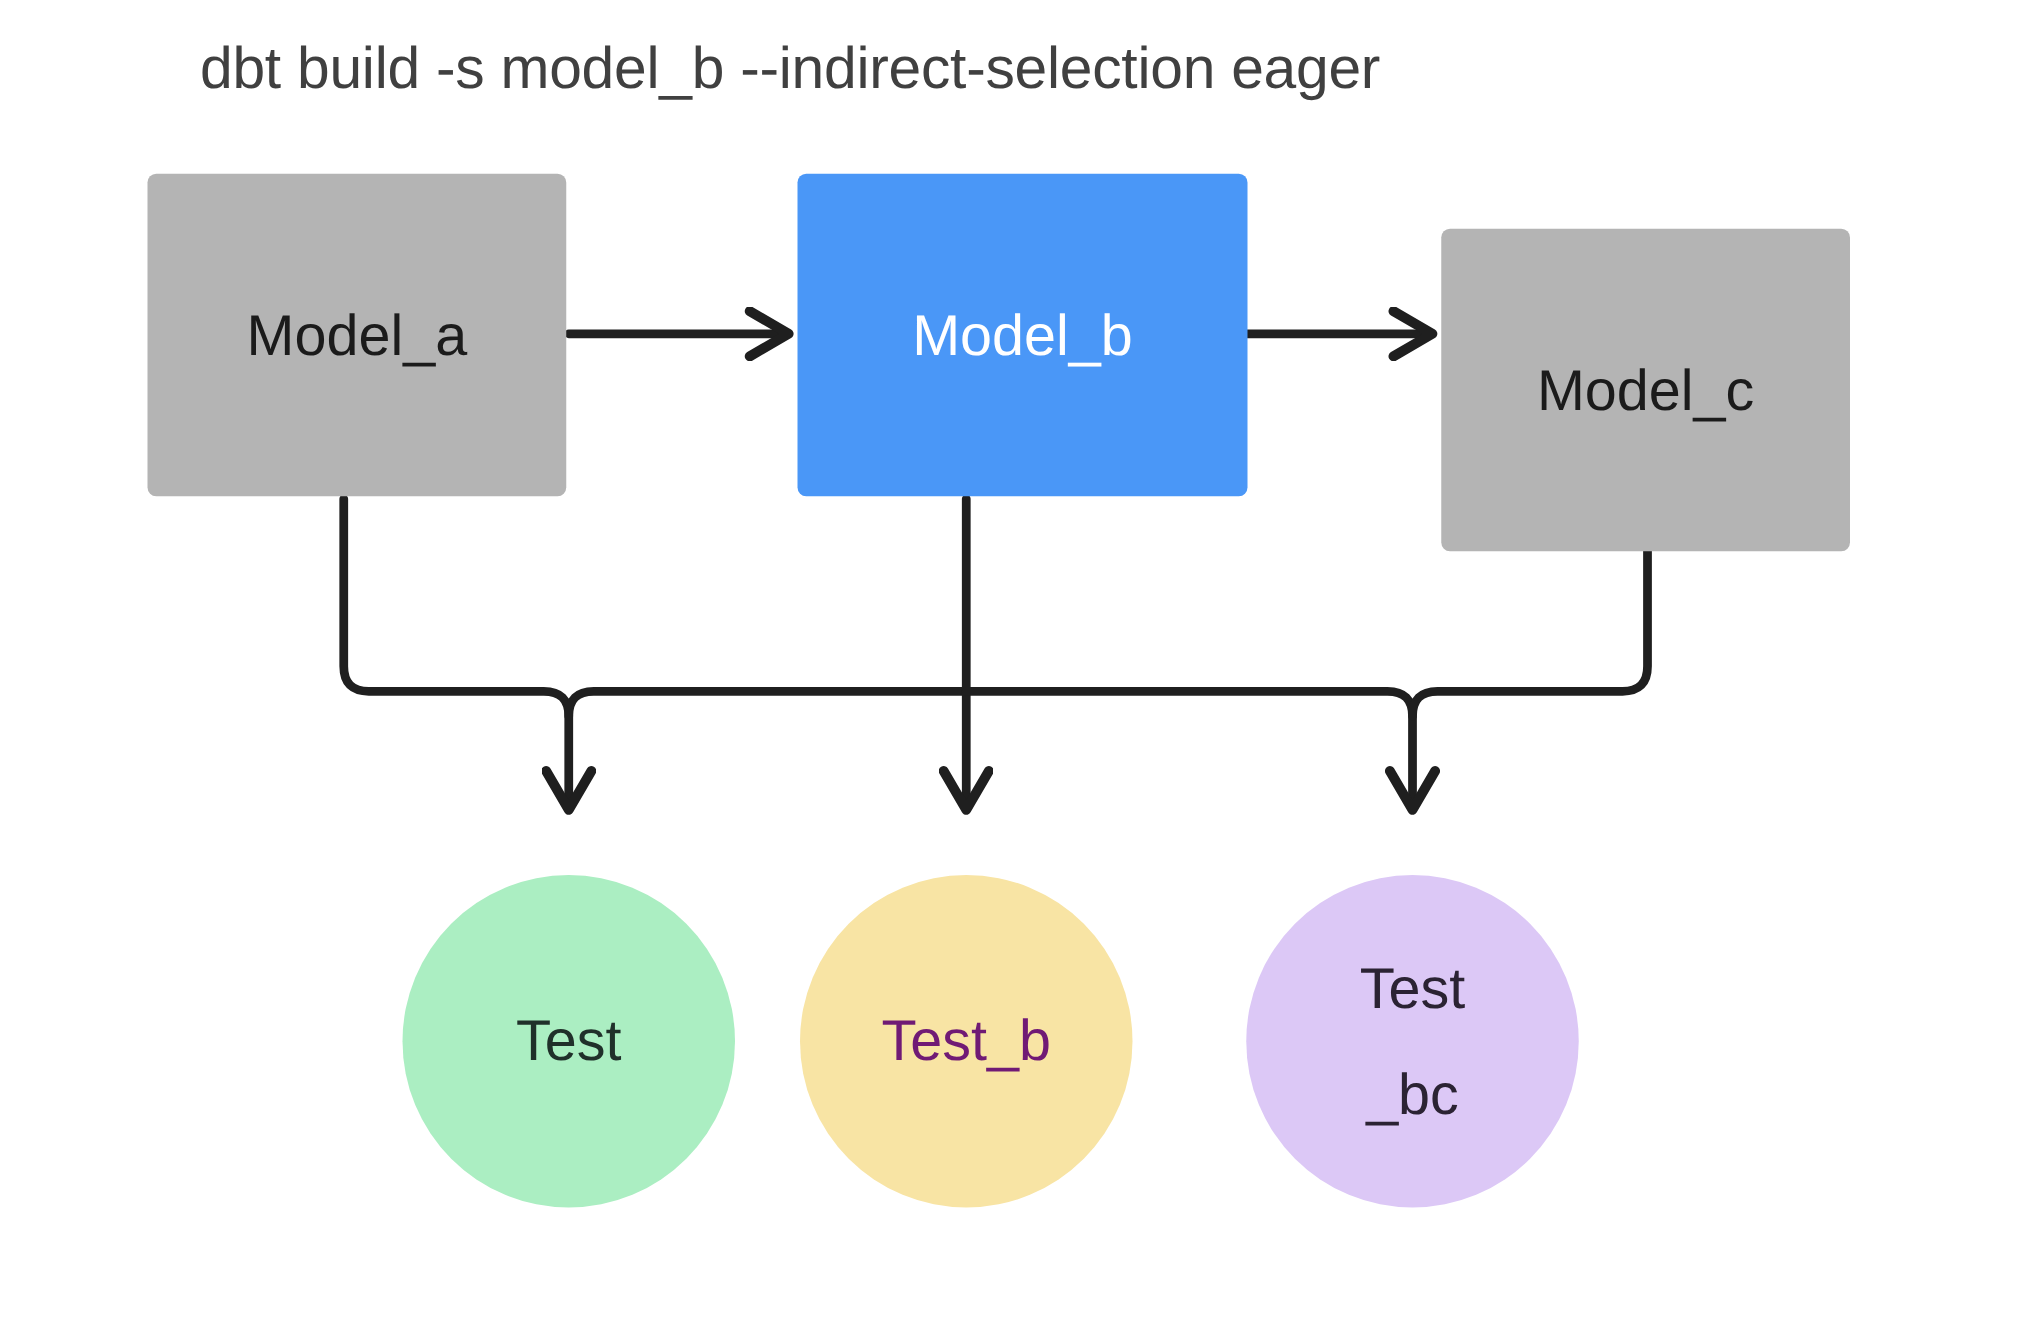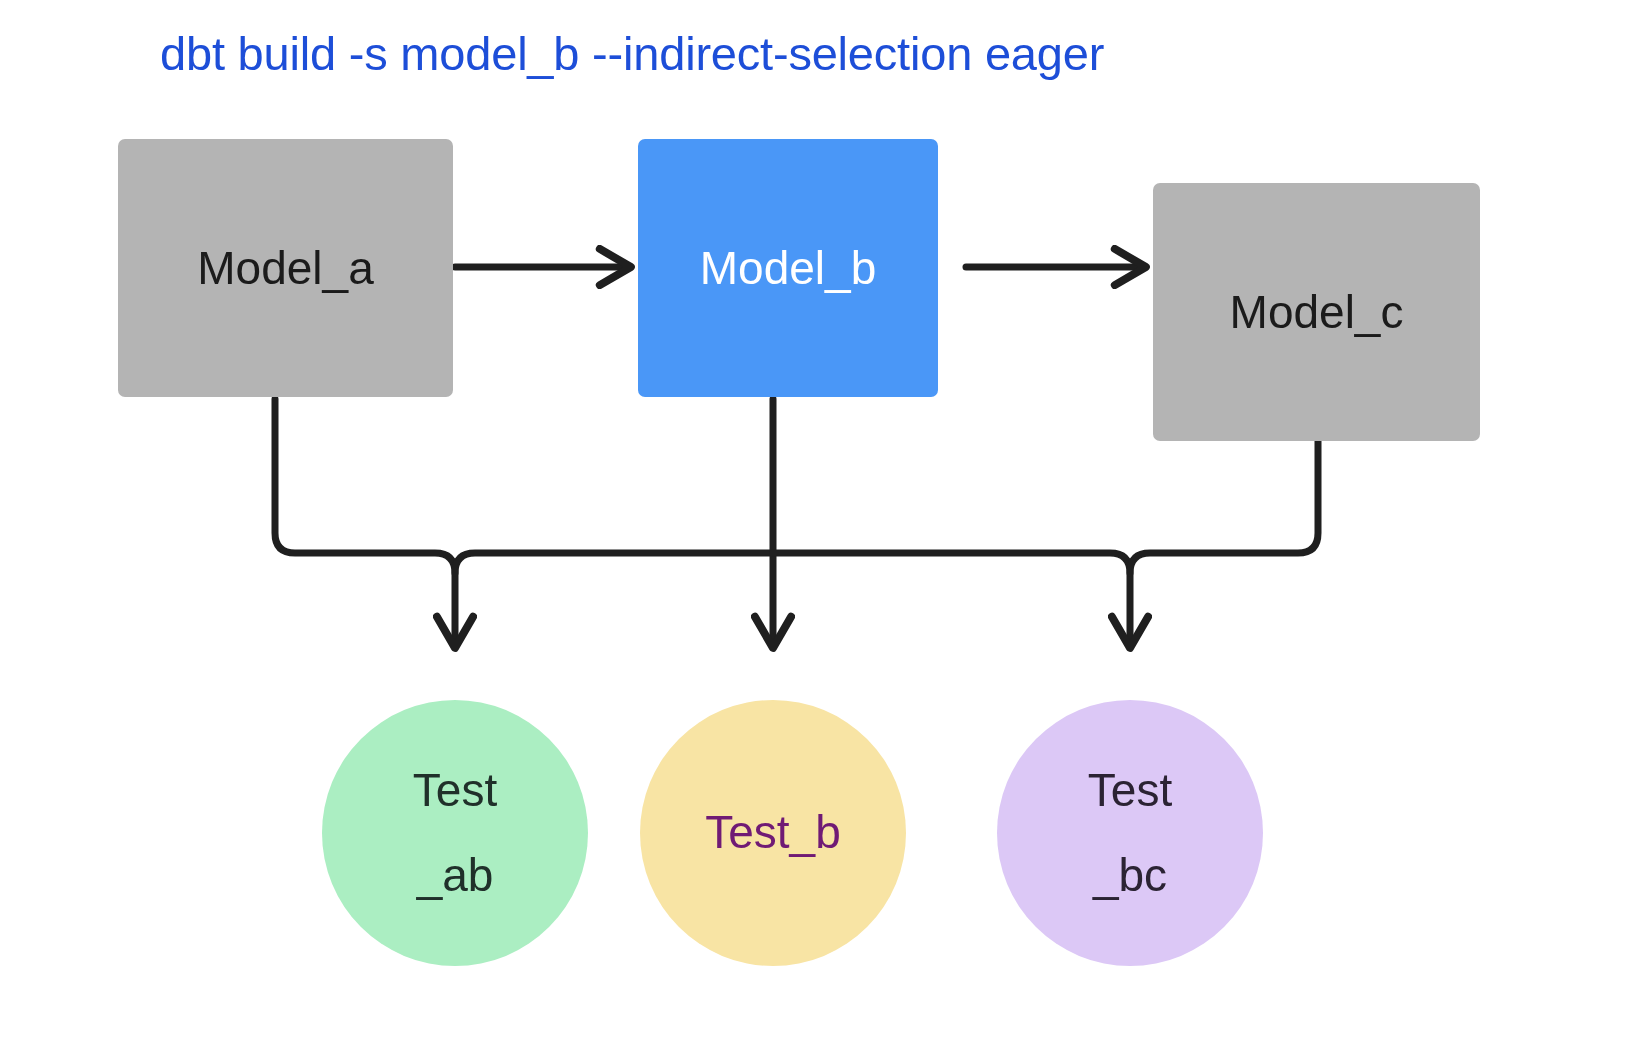--- a/index.html
+++ b/index.html
@@ -26,21 +26,21 @@
     width: 1630px;
     height: 1060px;
     pointer-events: none;
   }
   .title {
     position: absolute;
     left: 160px;
     top: 28px;
     font-size: 47px;
     line-height: 1.1;
-    color: #1d4ed8;
+    color: #404040;
     letter-spacing: -0.2px;
     white-space: nowrap;
   }
   .node-box {
     position: absolute;
     border-radius: 7px;
     display: flex;
     align-items: center;
     justify-content: center;
     font-size: 46px;
@@ -50,21 +50,21 @@
     position: absolute;
     border-radius: 50%;
     display: flex;
     align-items: center;
     justify-content: center;
     text-align: center;
     font-size: 46px;
     line-height: 1.85;
   }
   #box-model-a { left: 118px;  top: 139px; width: 335px; height: 258px; }
-  #box-model-b { left: 638px;  top: 139px; width: 300px; height: 258px; text-align: center; }
+  #box-model-b { left: 638px;  top: 139px; width: 360px; height: 258px; text-align: center; }
   #box-model-c { left: 1153px; top: 139px; width: 327px; height: 258px; }
   #circle-test-ab { left: 322px;  top: 700px; width: 266px; height: 266px; }
   #circle-test-b  { left: 640px;  top: 700px; width: 266px; height: 266px; }
   #circle-test-bc { left: 997px;  top: 700px; width: 266px; height: 266px; }
 </style>
 </head>
 <body>
 
 <div id="stage">
 
@@ -103,21 +103,20 @@
     <span>Model_b</span>
   </div>
 
   <div class="node-box" id="box-model-c" style="background:#b4b4b4;color:#1b1b1b;margin-top:44px;">
     <span>Model_c</span>
   </div>
 
   <div class="node-circle" id="circle-test-ab" style="background:#abeec2;color:#20302a;">
     <div>
       <div>Test</div>
-      <div>_ab</div>
     </div>
   </div>
 
   <div class="node-circle" id="circle-test-b" style="background:#f8e4a4;color:#701a75;">
     <div>
       <div>Test_b</div>
     </div>
   </div>
 
   <div class="node-circle" id="circle-test-bc" style="background:#dcc8f6;color:#2b2333;">

